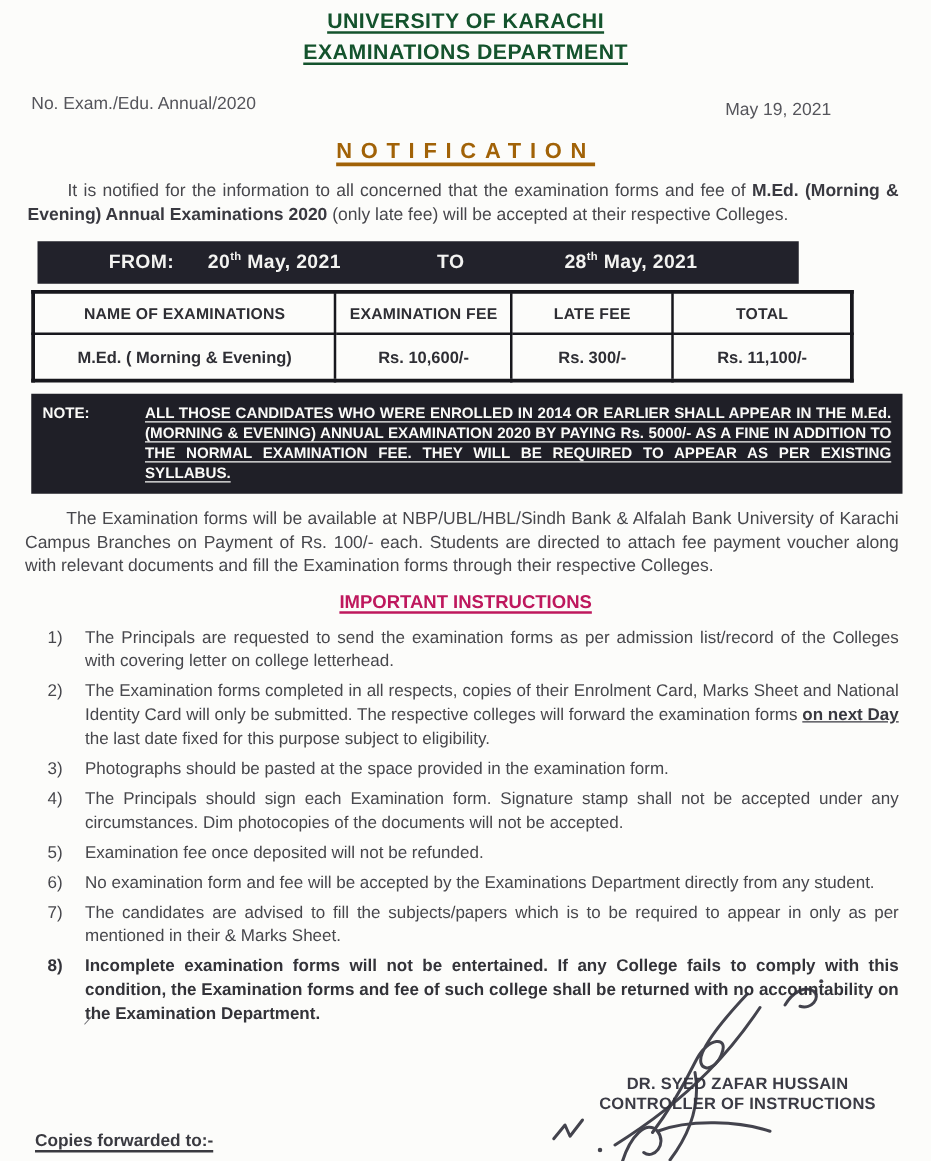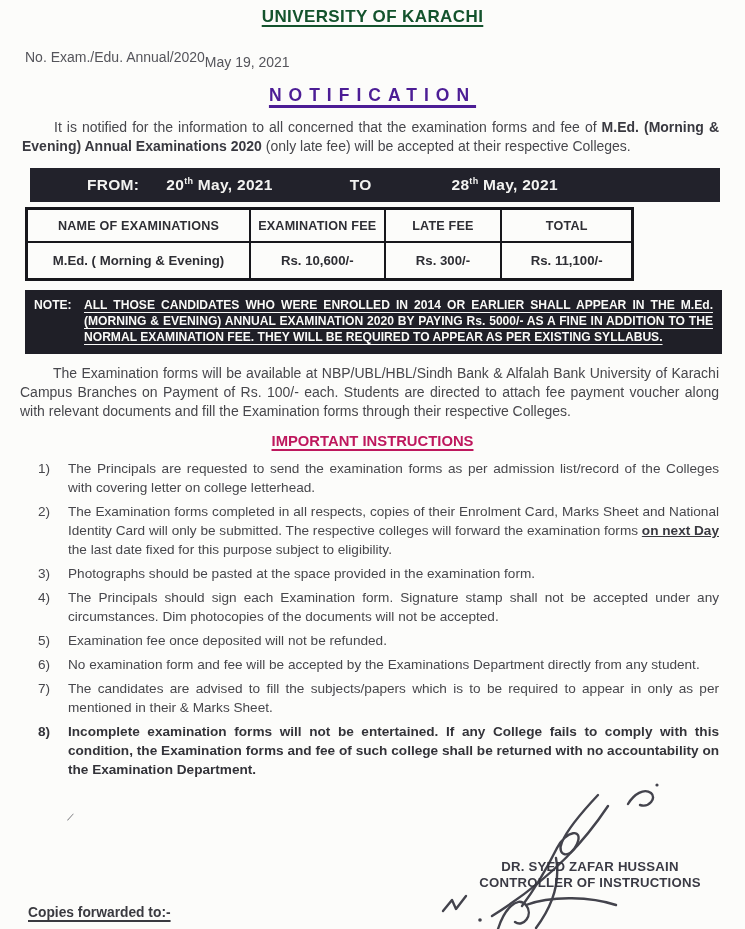--- a/index.html
+++ b/index.html
@@ -10,61 +10,61 @@
   }
   
   .doc-title { text-align:center; padding-top:7px; }
   .doc-title .tline {
     display:inline-block; font-size:17px; font-weight:bold; color:#14532d;
     letter-spacing:.4px; text-decoration:underline;
     text-decoration-thickness:2px; text-underline-offset:3px;
   }
   .doc-title .t2 { margin-top:5px; }
   .ref-row {
-    display:flex; 
+    display:flex; justify-content:space-between;
     margin:22px 80px 0 25px; font-size:14px; color:#55555b;
   }
   .ref-date { margin-top:5px; }
   .notif-head { text-align:center; margin-top:15px; }
   .notif-head span {
-    font-size:17.5px; font-weight:bold; letter-spacing:7px; color:#4c1d95;
+    font-size:17.5px; font-weight:bold; letter-spacing:7px; color:#a16207;
     text-decoration:underline; text-decoration-thickness:2.5px; text-underline-offset:4px;
   }
   
   .intro {
     margin:12px 26px 0 22px; font-size:14px; line-height:19px;
     text-align:justify; text-indent:32px;
   }
   .intro b { color:#393940; }
   
   .banner {
-    margin:12px 0 0 30px; width:690px; height:34px; background:#22222b;
+    margin:12px 0 0 30px; width:609px; height:34px; background:#22222b;
     color:#f3f3f1; display:flex; align-items:center;
     font-weight:bold; font-size:15.5px; letter-spacing:.3px;
   }
   .banner sup { font-size:9px; }
   .b-from { margin-left:57px; }
   .b-d1   { margin-left:27px; }
   .b-to   { margin-left:77px; }
   .b-d2   { margin-left:80px; }
   
   .fee-table {
-    margin:5px 0 0 25px; width:609px; border-collapse:collapse;
+    margin:5px 0 0 25px; width:658px; border-collapse:collapse;
     border:3px solid #17171c;
   }
   .fee-table th, .fee-table td {
     border:2.4px solid #17171c; text-align:center; font-weight:bold; color:#2e2e34;
   }
   .fee-table th { height:29px; font-size:12.6px; letter-spacing:.2px; }
   .fee-table td { height:33px; font-size:13.2px; }
   
   .note {
     margin:9px 23px 0 25px; background:#1f1f27; color:#fafaf8;
     display:flex; padding:7px 9px 9px 9px;
-    font-size:12.1px; font-weight:bold; line-height:16px;
+    font-size:12.1px; font-weight:bold; line-height:16px;gap:32px;
   }
   .note-label { width:50px; flex-shrink:0; }
   .note-text {
     flex:1; text-align:justify;
     text-decoration:underline; text-decoration-thickness:1px; text-underline-offset:2.5px;
   }
   
   .forms-para {
     margin:10px 26px 0 20px; font-size:14px; line-height:19px;
     text-align:justify; text-indent:33px;
@@ -97,20 +97,21 @@
     text-underline-offset:3px;
   }
 </style>
 </head>
 <body>
 
 <div class="page">
 
   <div class="doc-title">
     <span class="tline">UNIVERSITY OF KARACHI</span><br>
+    <span class="tline t2">EXAMINATIONS DEPARTMENT</span>
   </div>
 
   <div class="ref-row">
     <span class="ref-no">No. Exam./Edu. Annual/2020</span>
     <span class="ref-date">May 19, 2021</span>
   </div>
 
   <div class="notif-head">
     <span>NOTIFICATION</span>
   </div>

